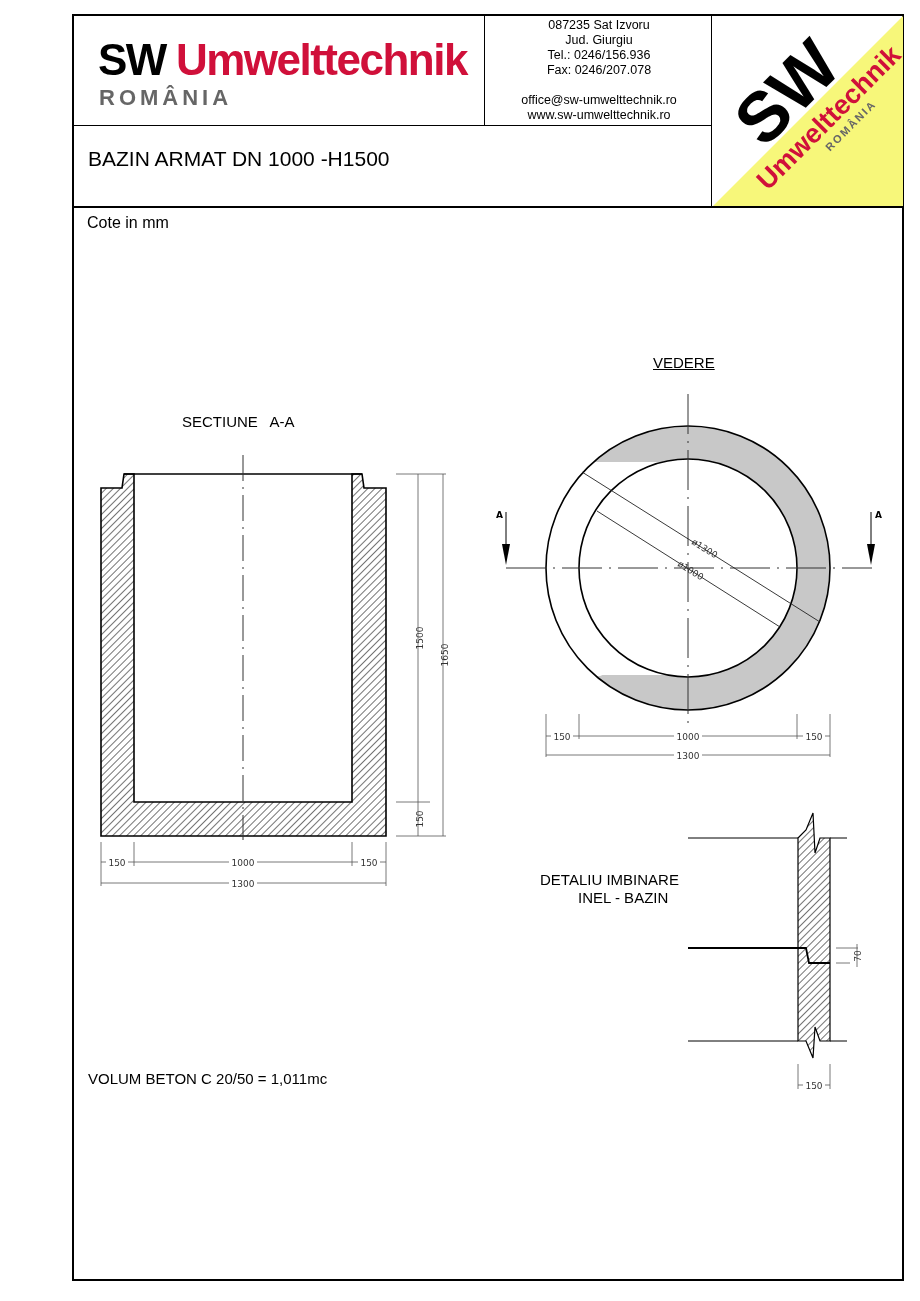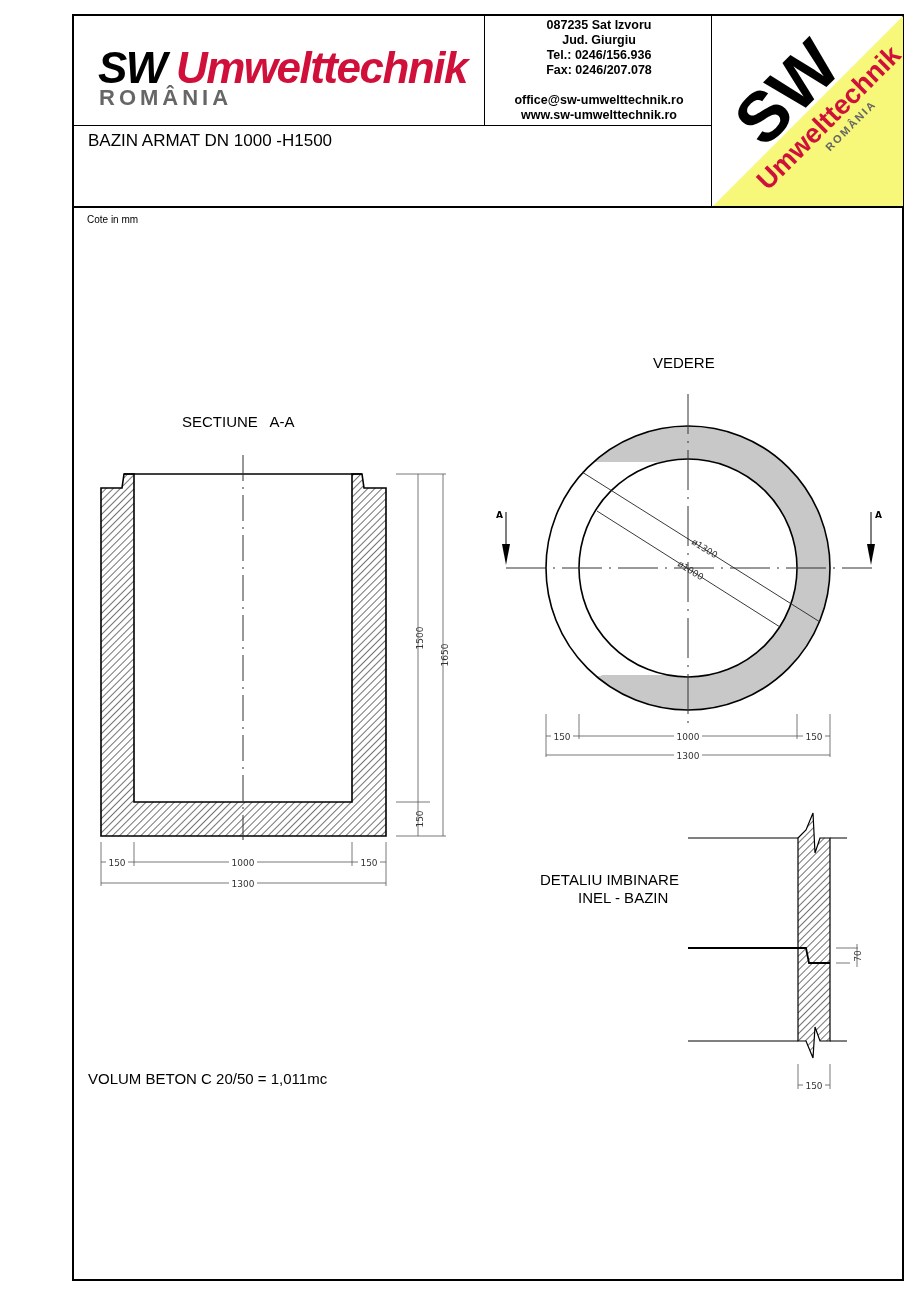--- a/index.html
+++ b/index.html
@@ -1,26 +1,26 @@
 <!DOCTYPE html>
 <html><head>
 <meta charset="utf-8">
 <style>
   html, body { margin: 0; padding: 0; background: #ffffff; }
   body { width: 920px; height: 1301px; position: relative; overflow: hidden; font-family: "Liberation Sans", sans-serif; color: #000; }
   .sheet { position: absolute; left: 72px; top: 14px; width: 832px; height: 1267px; border: 2px solid #000; box-sizing: border-box; }
   .hdr-line-h { position: absolute; background: #000; }
-  .logo-main { position: absolute; left: 98px; top: 46px; font-size: 44px; font-weight: bold; letter-spacing: -1.5px; white-space: nowrap; line-height: 1; font-style: italic; }
+  .logo-main { position: absolute; left: 98px; top: 38px; font-size: 44px; font-weight: bold; letter-spacing: -1.5px; white-space: nowrap; line-height: 1; }
   .logo-main .sw { color: #000; }
   .logo-main .uw { color: #d0103a; margin-left: 10px; }
   .logo-sub { position: absolute; left: 99px; top: 85px; font-size: 22px; font-weight: bold; letter-spacing: 4px; color: #666; }
-  .contact { position: absolute; left: 486px; top: 18px; width: 226px; text-align: center; font-size: 12.5px; font-weight: bold; line-height: 15px; }
+  .contact { position: absolute; left: 486px; top: 18px; width: 226px; text-align: center; font-size: 12.5px; font-weight: normal; line-height: 15px; }
   .contact .gap { height: 15px; }
-  .title { position: absolute; left: 88px; top: 131px; font-size: 17px; }
-  .units { position: absolute; left: 87px; top: 214px; font-size: 10px; }
+  .title { position: absolute; left: 88px; top: 147px; font-size: 21px; }
+  .units { position: absolute; left: 87px; top: 214px; font-size: 16px; }
   .label { position: absolute; font-size: 15px; white-space: nowrap; }
   .dim { font-family: "DejaVu Sans", sans-serif; font-size: 9px; fill: #333; }
   .corner-logo { position: absolute; left: 713px; top: 16px; width: 190px; height: 190px; overflow: hidden; }
   svg text { font-family: "DejaVu Sans", sans-serif; }
 </style>
 </head>
 <body>
 
 <div class="sheet"></div>
 
@@ -52,21 +52,21 @@
       <text x="10" y="24" text-anchor="middle" font-size="27" font-weight="bold" fill="#d0103a" style="font-family:'Liberation Sans',sans-serif;">Umwelttechnik</text>
       <text x="20" y="40" text-anchor="middle" font-size="11" font-weight="bold" fill="#666" letter-spacing="2" style="font-family:'Liberation Sans',sans-serif;">ROMÂNIA</text>
     </g>
   </svg>
 </div>
 
 <div class="title">BAZIN ARMAT DN 1000 -H1500</div>
 <div class="units">Cote in mm</div>
 
 <div class="label" style="left:182px; top:413px; white-space:pre;">SECTIUNE   A-A</div>
-<div class="label" style="left:653px; top:354px;">VEDERE</div>
+<div class="label" style="left:653px; top:354px;text-decoration:underline;">VEDERE</div>
 <div class="label" style="left:540px; top:871px;">DETALIU IMBINARE</div>
 <div class="label" style="left:540px; top:889px;margin-left:38px;">INEL - BAZIN</div>
 <div class="label" style="left:88px; top:1070px;">VOLUM BETON C 20/50 = 1,011mc</div>
 
 <svg width="920" height="1301" viewBox="0 0 920 1301" style="position:absolute; left:0; top:0; pointer-events:none;">
   <defs>
     <pattern id="hatch" width="5" height="5" patternUnits="userSpaceOnUse" patternTransform="rotate(45)">
       <line x1="0" y1="0" x2="0" y2="5" stroke="#000" stroke-width="1.1"></line>
     </pattern>
   </defs>

